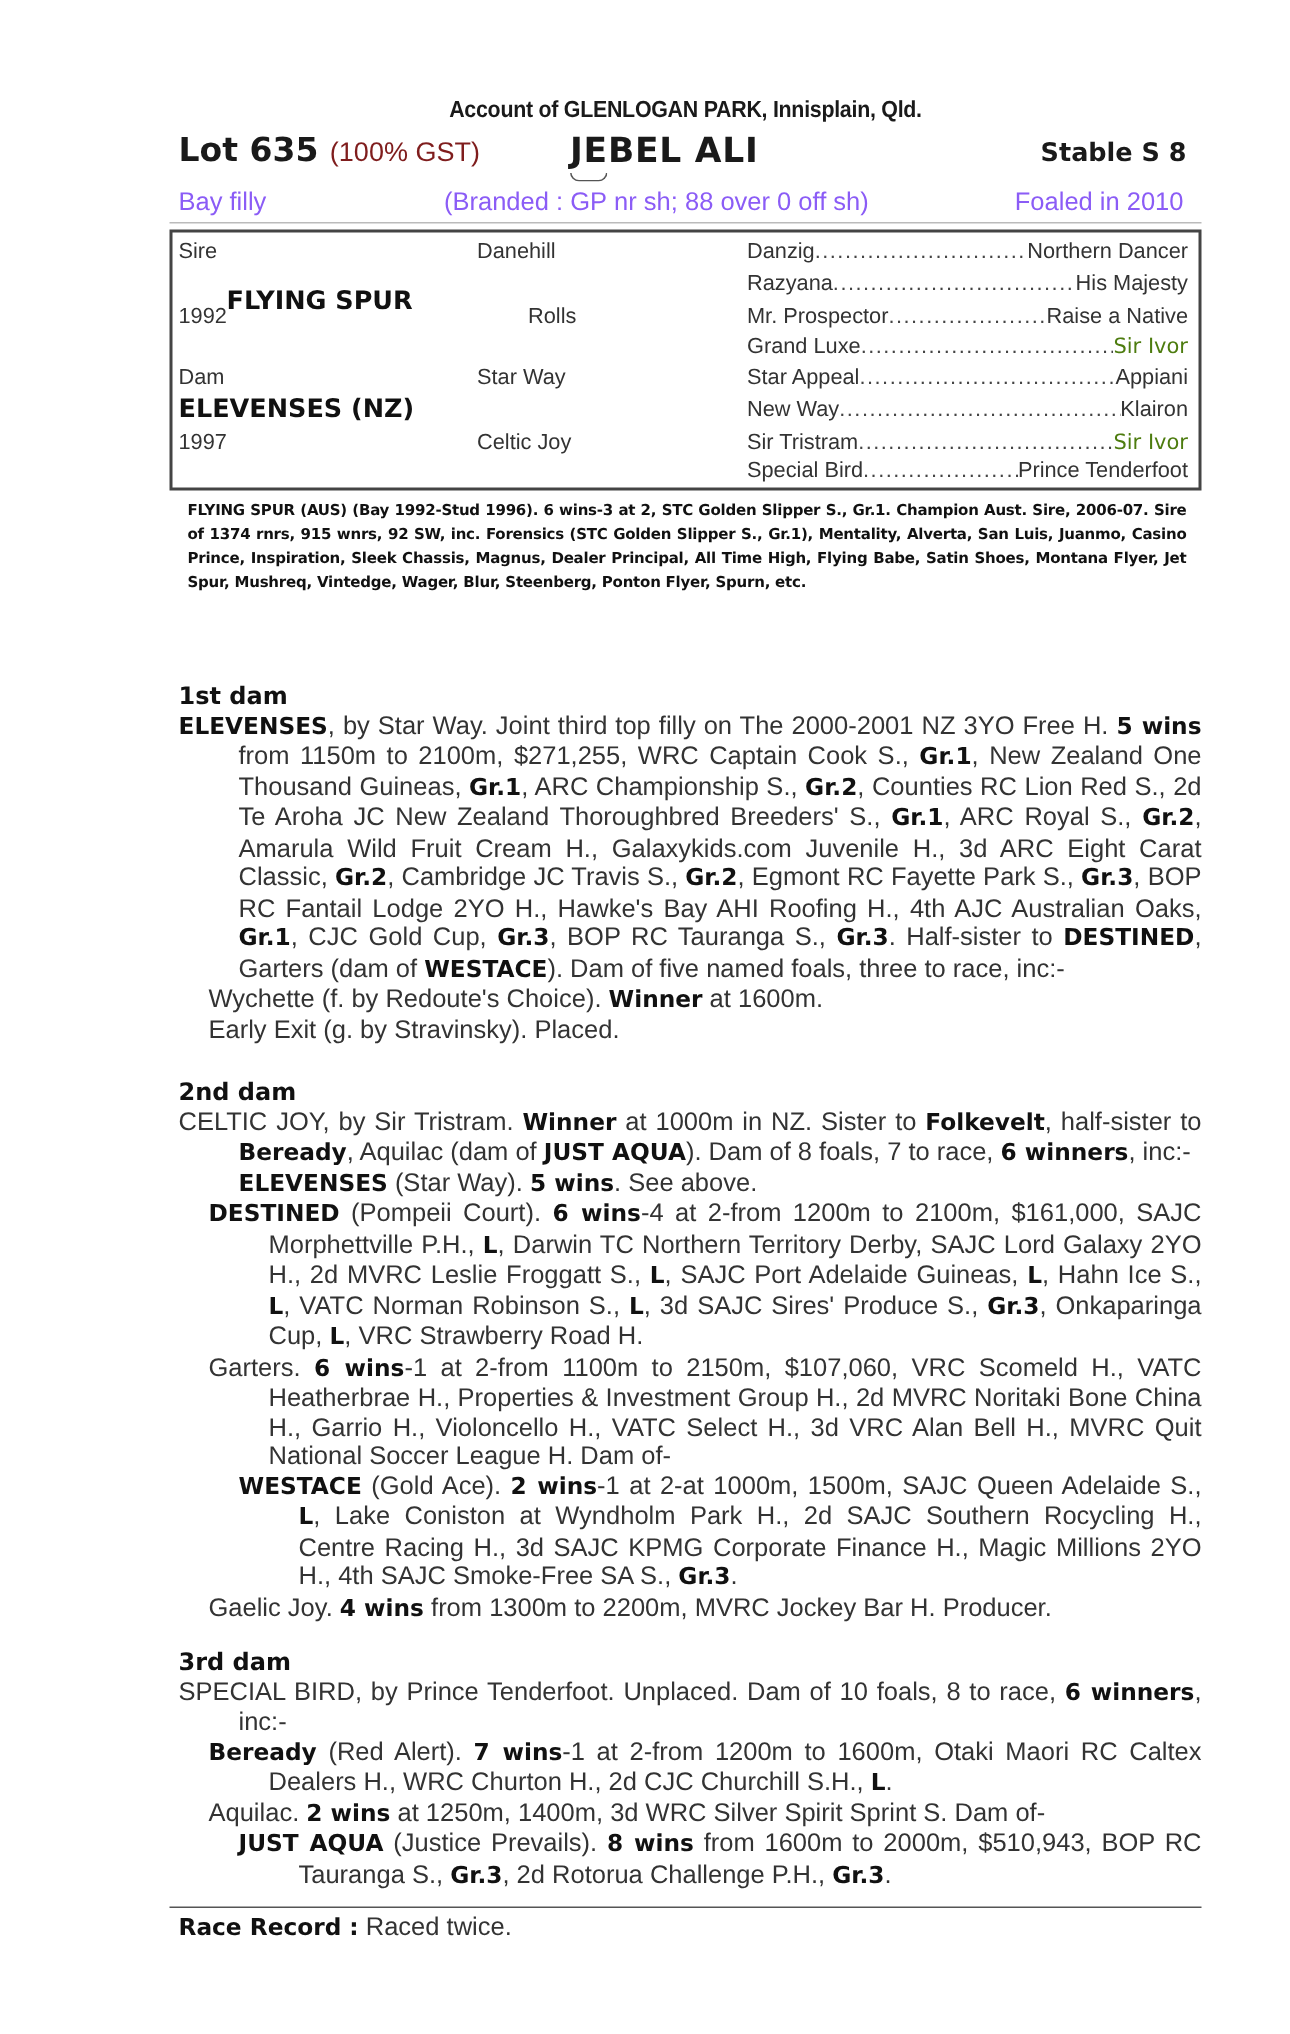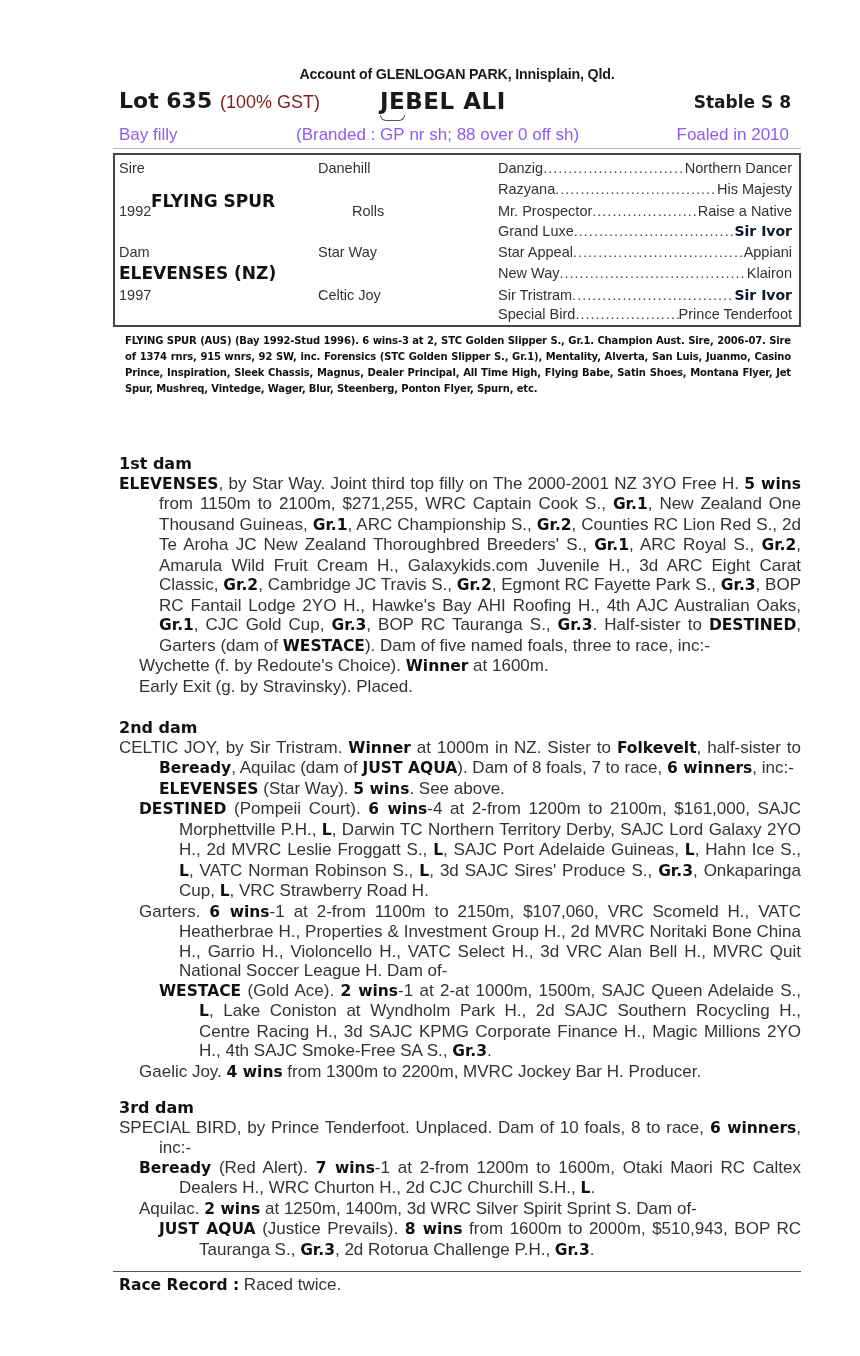--- a/index.html
+++ b/index.html
@@ -23,21 +23,21 @@
   .sep1 { position:absolute; top:148px; left:0; width:688px; height:1px; background:#bbb; }
 
   .ped { position:absolute; top:153px; left:0; width:684px; height:170px; border:2px solid #444; border-left-width:2px; }
   .ped .cell { position:absolute; font-size:14.5px; color:#333; }
   .ped .name { font-family:"DejaVu Sans", sans-serif; font-weight:bold; font-size:17px; color:#111; }
   .ped .g3 { position:absolute; left:383px; width:294px; font-size:14.5px; color:#333; display:flex; }
   .ped .g3 .l { white-space:nowrap; }
   .ped .g3 .dots { flex:1; overflow:hidden; white-space:nowrap; color:#444; letter-spacing:1px; }
   .ped .g3 .dots::before { content:"......................................................................................................"; }
   .ped .g3 .r { white-space:nowrap; }
-  .ped .g3 .r.b { font-family:"DejaVu Sans", sans-serif; font-weight:bold; color:#0f172a; font-size:14px; }
+  .ped .g3 .r.b { font-family:"DejaVu Sans", sans-serif; font-weight:normal; color:#4d7c0f; font-size:14px; }
 
   .sireblurb { position:absolute; top:333px; left:12px; width:666px; font-family:"DejaVu Sans", sans-serif;
                font-weight:bold; font-size:10px; line-height:16px; text-align:justify; color:#111; letter-spacing:-0.15px; }
 
   .section { position:absolute; left:0; width:688px; font-size:17px; line-height:19.5px; color:#333; }
   .section .hd { font-family:"DejaVu Sans", sans-serif; font-weight:bold; font-size:16px; color:#111; margin-left:6px; }
   .section p { margin:0; text-align:justify; }
   .section .b { font-family:"DejaVu Sans", sans-serif; font-weight:bold; color:#111; font-size:15.5px; }
   .e0 { padding-left:46px; text-indent:-40px; }
   .e1 { padding-left:66px; text-indent:-40px; }

